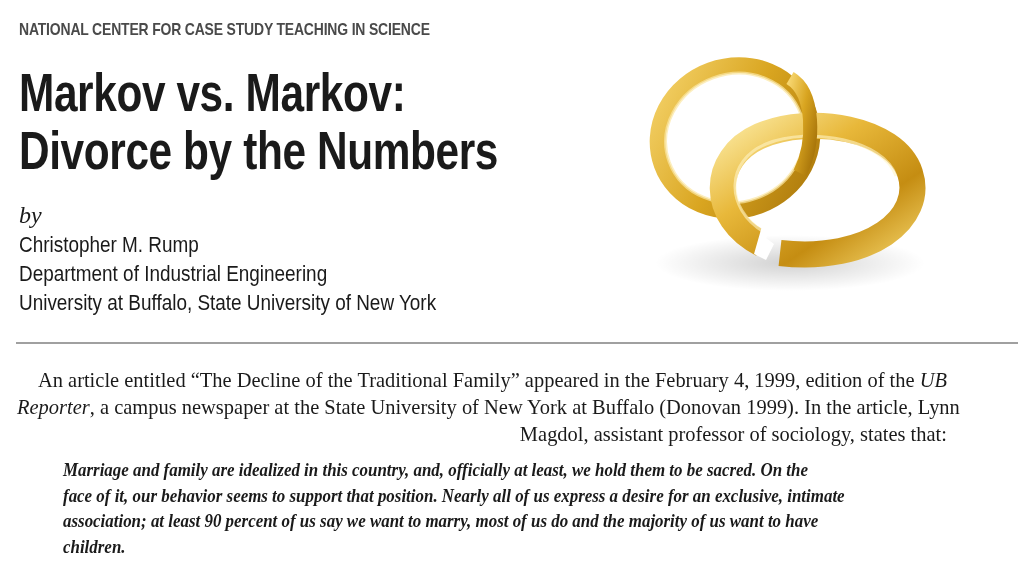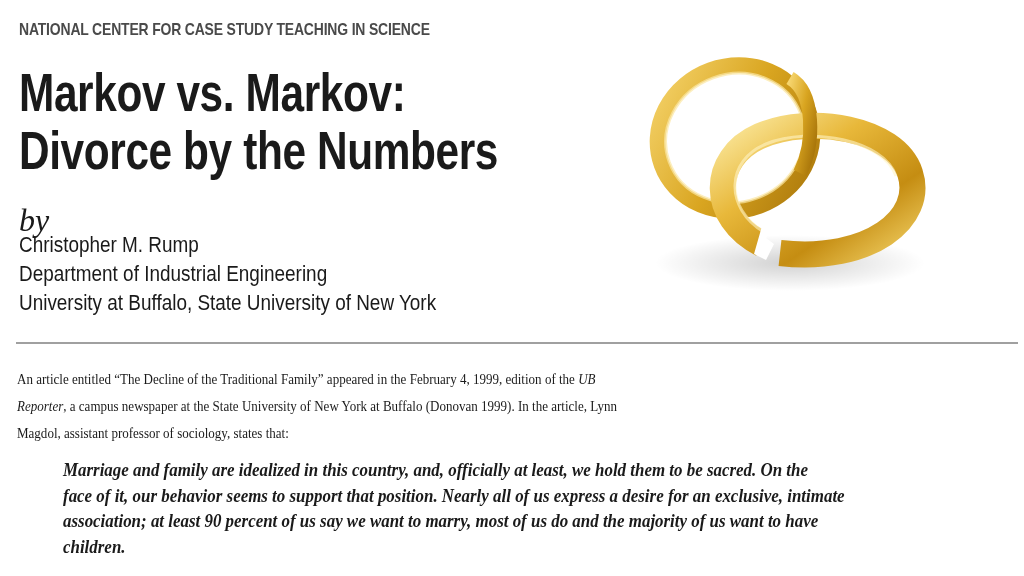--- a/index.html
+++ b/index.html
@@ -20,40 +20,41 @@
       font-family: "Liberation Sans", sans-serif;
       font-weight: bold; font-size: 53px; line-height: 58px;
       color: #1a1a1a; white-space: nowrap;
       transform: scaleX(0.80); transform-origin: left top;
       letter-spacing: -0.5px;
     }
     .title div { display: block; }
     .byline {
       position: absolute; left: 19px; top: 202px;
       font-family: "Liberation Serif", serif; font-style: italic;
-      font-size: 32px; color: #1a1a1a;
+      font-size: 24px; color: #1a1a1a;
     }
     .author-block {
       position: absolute; left: 19px; top: 230px;
       font-family: "Liberation Sans", sans-serif;
       font-size: 22px; line-height: 29px; color: #1a1a1a;
       transform: scaleX(0.86); transform-origin: left top;
       white-space: nowrap;
     }
     .rings {
       position: absolute; left: 640px; top: 48px; width: 290px; height: 250px;
     }
     .divider {
       position: absolute; left: 16px; top: 342px; width: 1002px; height: 2px;
       background: #a0a0a0;
     }
     .para {
       position: absolute; left: 17px; top: 366px; width: 1000px;
-      font-family: "Liberation Serif", serif; font-size: 14px; line-height: 27px;
+      font-family: "Liberation Serif", serif; font-size: 22px; line-height: 27px;
       color: #1a1a1a;
+      text-align: right;
     }
     .para .ln { display: block; white-space: nowrap; transform: scaleX(0.93); transform-origin: left top; }
     .quote {
       position: absolute; left: 63px; top: 458px; width: 950px;
       font-family: "Liberation Serif", serif; font-style: italic;
       font-size: 18px; line-height: 25.5px; color: #1a1a1a; font-weight: bold;
     }
     .quote .ln { display: block; white-space: nowrap; transform: scaleX(0.94); transform-origin: left top; }
     i.it { font-style: italic; }
   </style>

